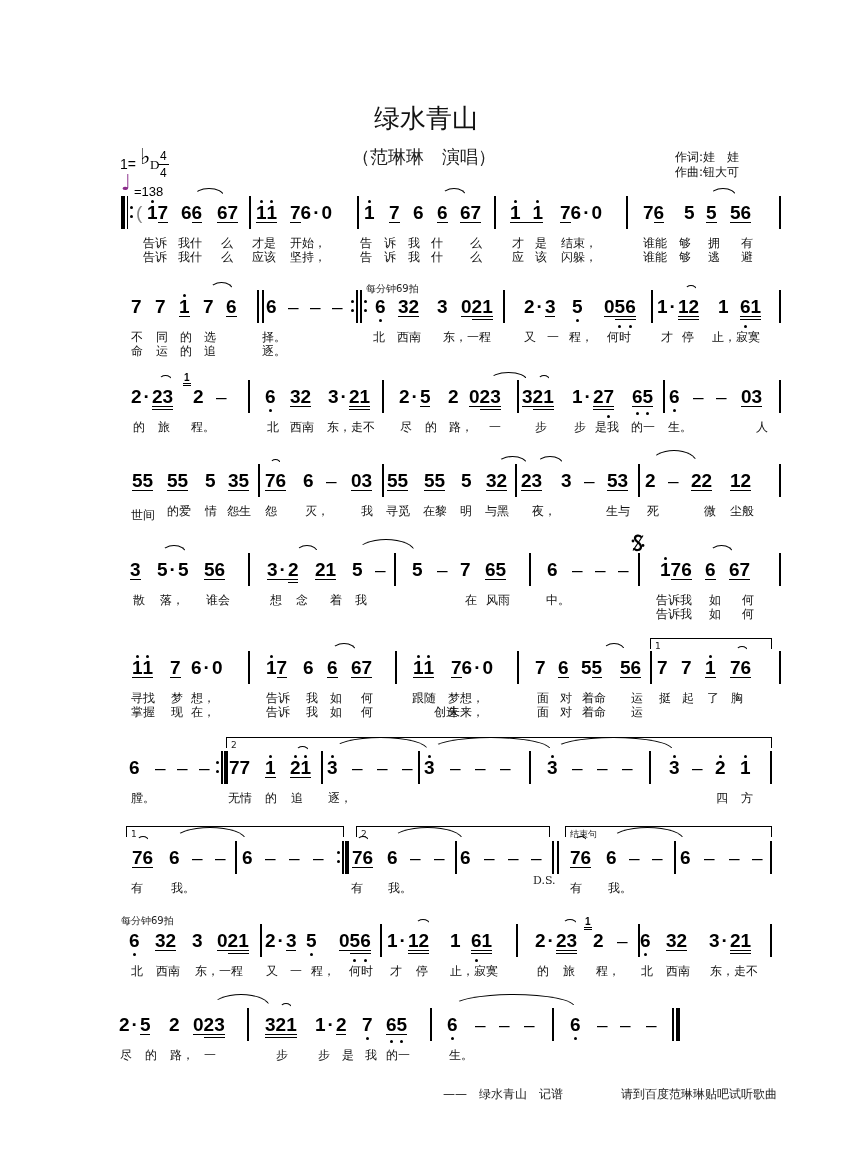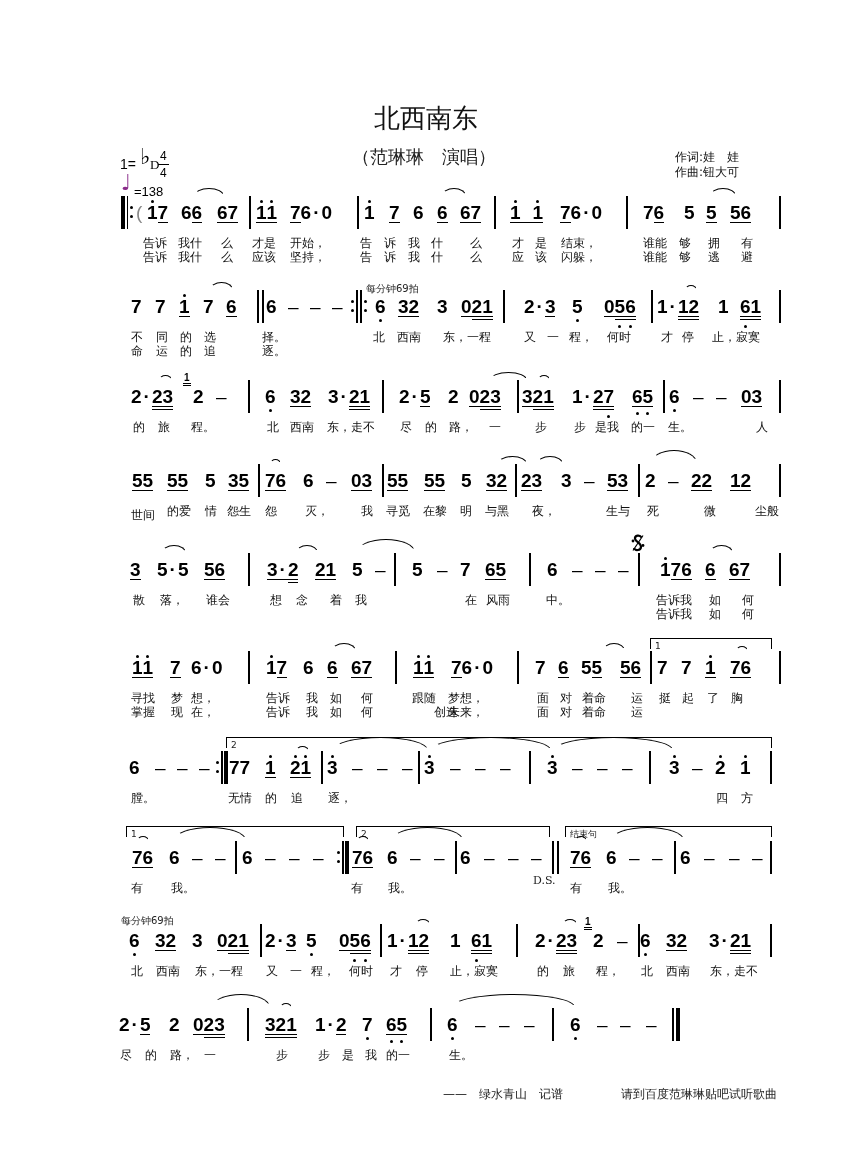--- a/index.html
+++ b/index.html
@@ -34,21 +34,21 @@
 .volta-label{position:absolute;left:4px;top:2px;font-size:9px;line-height:10px;font-family:"DejaVu Sans",sans-serif;white-space:nowrap;color:#222;}
 .anno{position:absolute;font-size:10px;line-height:12px;font-family:"DejaVu Sans",sans-serif;color:#222;white-space:nowrap;}
 .anno.ds{font-family:"DejaVu Serif",serif;font-size:11px;}
 .grace{position:absolute;font:bold 10px "Liberation Sans",sans-serif;line-height:10px;border-bottom:3px double #000;padding:0 1px;}
 .segno{position:absolute;width:16px;height:20px;}
 </style>
 </head>
 <body>
 
 <div class="page">
-  <div class="title">北西南东</div>
+  <div class="title">绿水青山</div>
   <div class="subtitle">（范琳琳　演唱）</div>
   <div class="credit" style="top:150px">作词:娃　娃</div>
   <div class="credit" style="top:165px">作曲:钮大可</div>
 
   <div>
     <span class="key-prefix">1=</span>
     <span class="key-acc">♭</span>
     <span class="key-tonic">D</span>
   </div>
   <div>
@@ -306,21 +306,21 @@
         <span class="lyric" style="left: 305px; top: 504px;">灭，</span>
         <span class="lyric" style="left: 361px; top: 504px;">我</span>
         <span class="lyric" style="left: 386px; top: 504px;">寻觅</span>
         <span class="lyric" style="left: 423px; top: 504px;">在黎</span>
         <span class="lyric" style="left: 460px; top: 504px;">明</span>
         <span class="lyric" style="left: 485px; top: 504px;">与黑</span>
         <span class="lyric" style="left: 532px; top: 504px;">夜，</span>
         <span class="lyric" style="left: 606px; top: 504px;">生与</span>
         <span class="lyric" style="left: 647px; top: 504px;">死</span>
         <span class="lyric" style="left: 704px; top: 504px;">微</span>
-        <span class="lyric" style="left: 730px; top: 504px; margin-left: 25px;">尘般</span>
+        <span class="lyric" style="left: 730px; top: 504px;">尘般</span>
       </div>
       <div class="staff-line">
         <div class="bar" style="left: 248px; top: 553px;">
           <i class="ln" style="left: 0px; width: 1.5px;"></i>
         </div>
         <div class="bar" style="left: 394px; top: 553px;">
           <i class="ln" style="left: 0px; width: 1.5px;"></i>
         </div>
         <div class="bar" style="left: 529px; top: 553px;">
           <i class="ln" style="left: 0px; width: 1.5px;"></i>

